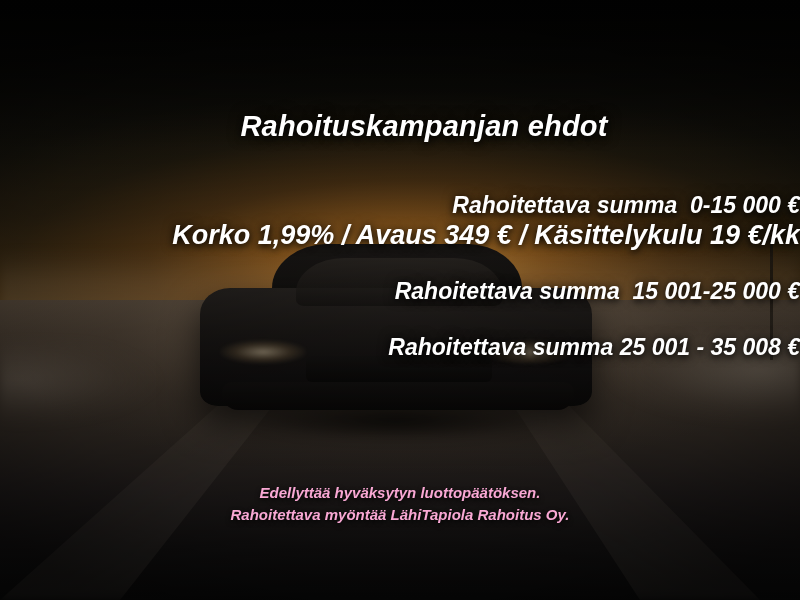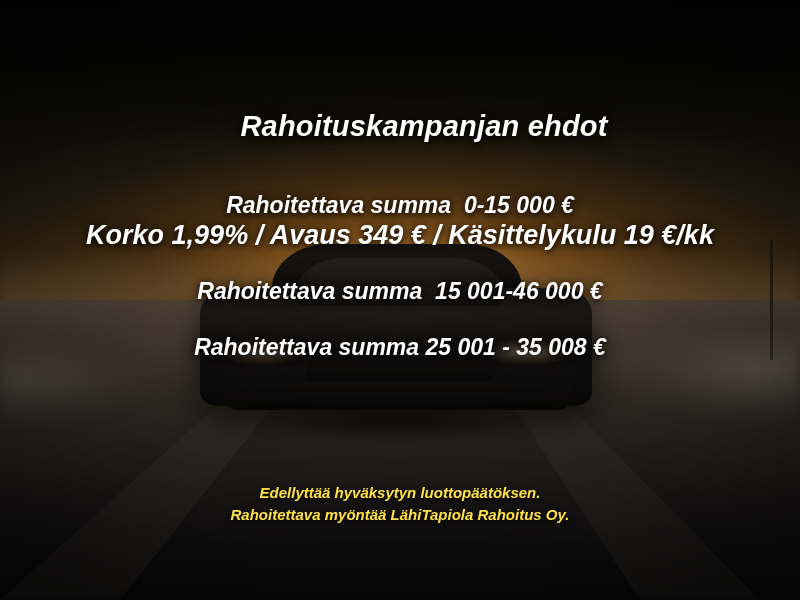--- a/index.html
+++ b/index.html
@@ -341,21 +341,21 @@
   }
 
   .tiers {
     position: absolute;
     top: 190px;
     left: 0;
     width: 800px;
   }
   .tier {
     width: 800px;
-    text-align: center;
+    text-align: right;
     margin-bottom: 26px;
   }
   .tier-amount {
     color: #ffffff;
     font-weight: bold;
     font-style: italic;
     font-size: 23px;
     line-height: 30px;
     text-shadow: 0 2px 6px rgba(0,0,0,0.85), 0 0 12px rgba(0,0,0,0.55);
     white-space: pre;
@@ -369,21 +369,21 @@
     text-shadow: 0 2px 6px rgba(0,0,0,0.85), 0 0 12px rgba(0,0,0,0.55);
     white-space: pre;
   }
 
   .footnote {
     position: absolute;
     top: 482px;
     left: 0;
     width: 800px;
     text-align: center;
-    color: #fde047;
+    color: #f9a8d4;
     font-weight: bold;
     font-style: italic;
     font-size: 15px;
     line-height: 22px;
     text-shadow: 0 2px 5px rgba(0,0,0,0.85);
   }
 </style>
 </head>
 <body>
 
@@ -420,21 +420,21 @@
     <div class="headline">Rahoituskampanjan ehdot</div>
 
     <div class="tiers">
 
       <div class="tier">
         <div class="tier-amount">Rahoitettava summa  0-15 000 €</div>
         <div class="tier-terms">Korko 1,99% / Avaus 349 € / Käsittelykulu 19 €/kk</div>
       </div>
 
       <div class="tier">
-        <div class="tier-amount">Rahoitettava summa  15 001-46 000 €</div>
+        <div class="tier-amount">Rahoitettava summa  15 001-25 000 €</div>
       </div>
 
       <div class="tier">
         <div class="tier-amount">Rahoitettava summa 25 001 - 35 008 €</div>
       </div>
 
     </div>
 
     <div class="footnote">
       <div>Edellyttää hyväksytyn luottopäätöksen.</div>

